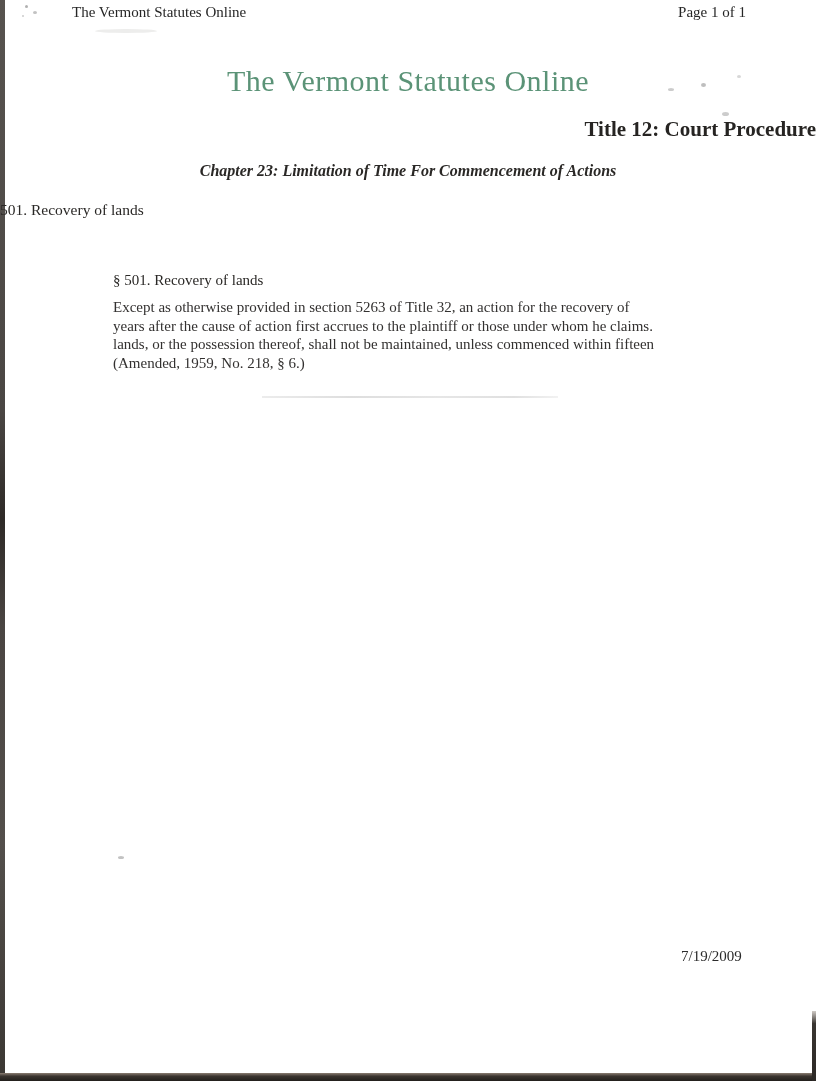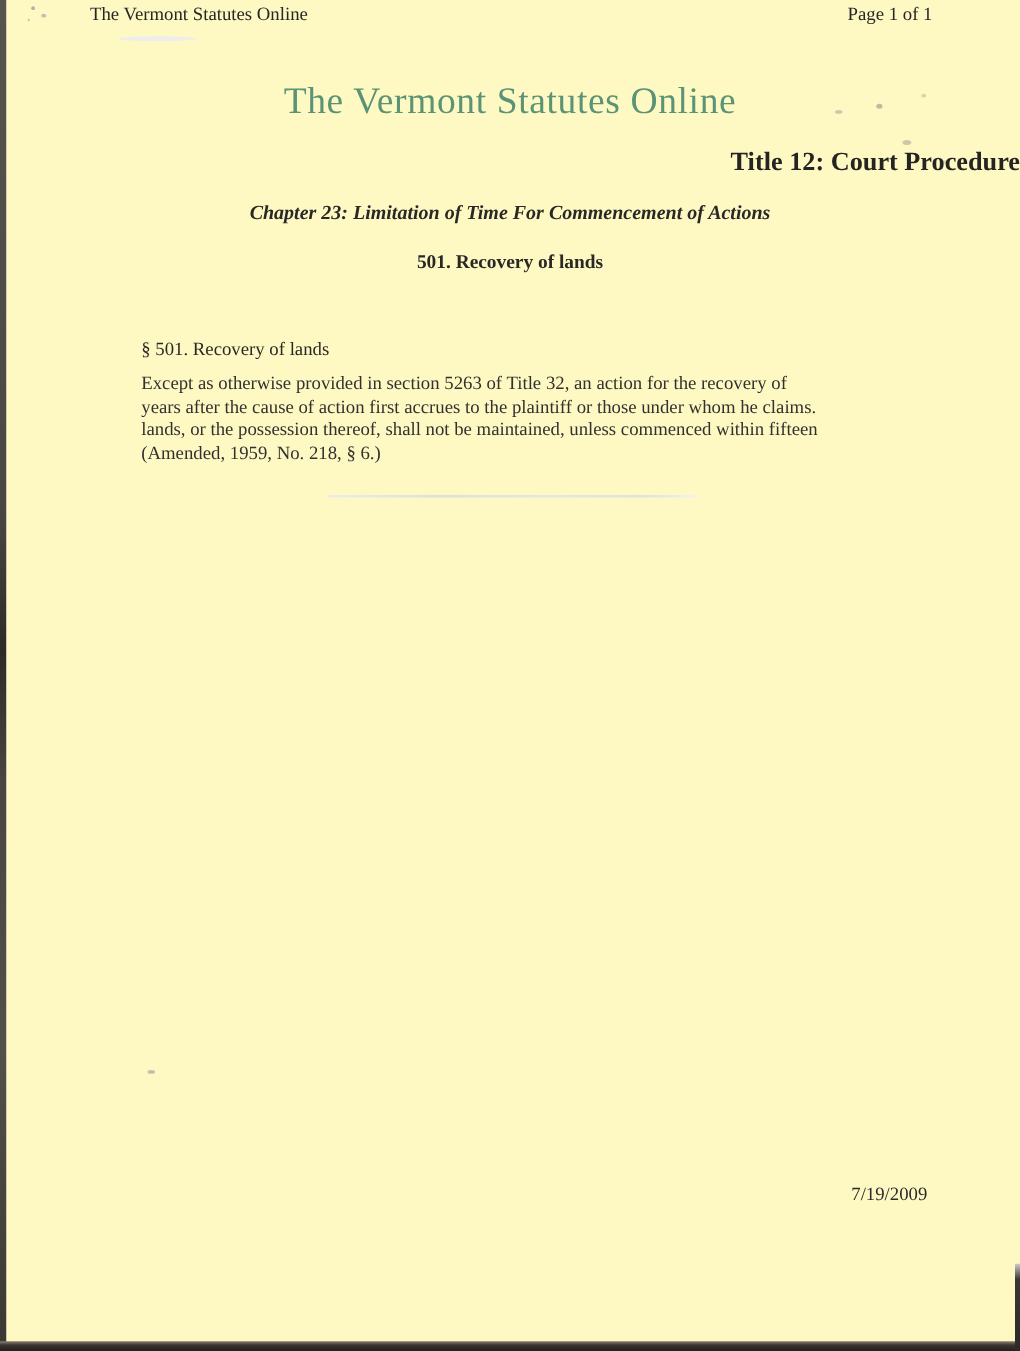--- a/index.html
+++ b/index.html
@@ -4,21 +4,21 @@
 <style>
   * { margin:0; padding:0; box-sizing:border-box; }
   html,body { width:816px; height:1081px; }
   body {
     font-family:"Liberation Serif", serif;
     background:#e9e9e7;
   }
   .page {
     position:relative;
     width:816px; height:1081px;
-    background:#fef9c3;
+    background:#ffffff;
     overflow:hidden;
     color:#2e2c2a;
   }
 
   
   .scan-left-band {
     position:absolute; left:0; top:0; width:5px; height:1081px;
     background:linear-gradient(180deg,#57534f 0%,#4a4643 38%,#2e2a27 48%,#4a4542 58%,#534f4b 78%,#3b3733 100%);
   }
   .scan-bottom-band {
@@ -57,21 +57,21 @@
   .title-heading {
     position:absolute; left:0; top:117px; width:100%;
     text-align:right; font-size:21px; font-weight:bold; color:#262422;
   }
   .chapter-heading {
     position:absolute; left:0; top:162px; width:100%;
     text-align:center; font-size:16px; font-weight:bold; font-style:italic; color:#2a2826;
   }
   .section-heading {
     position:absolute; left:0; top:201px; width:100%;
-    text-align:center; font-size:15.5px; font-weight:bold; color:#2a2826;
+    font-size:15.5px; font-weight:normal; color:#2a2826;
   }
 
   
   .statute-heading {
     position:absolute; left:113px; top:272px;
     font-size:15px; font-weight:normal; color:#2a2826;
   }
   .statute-text {
     position:absolute; left:113px; top:298px;
     font-size:15px; line-height:18.6px; color:#333130;

